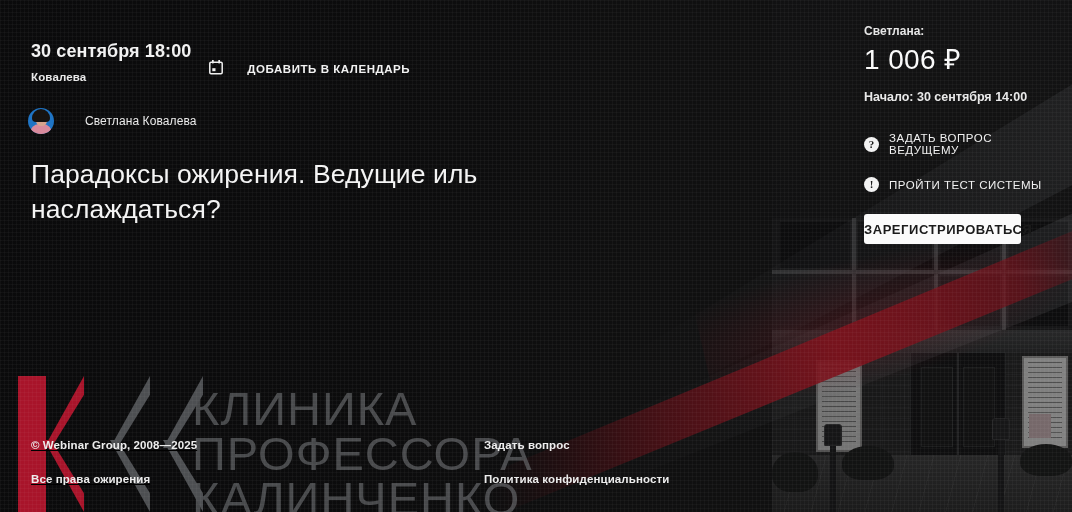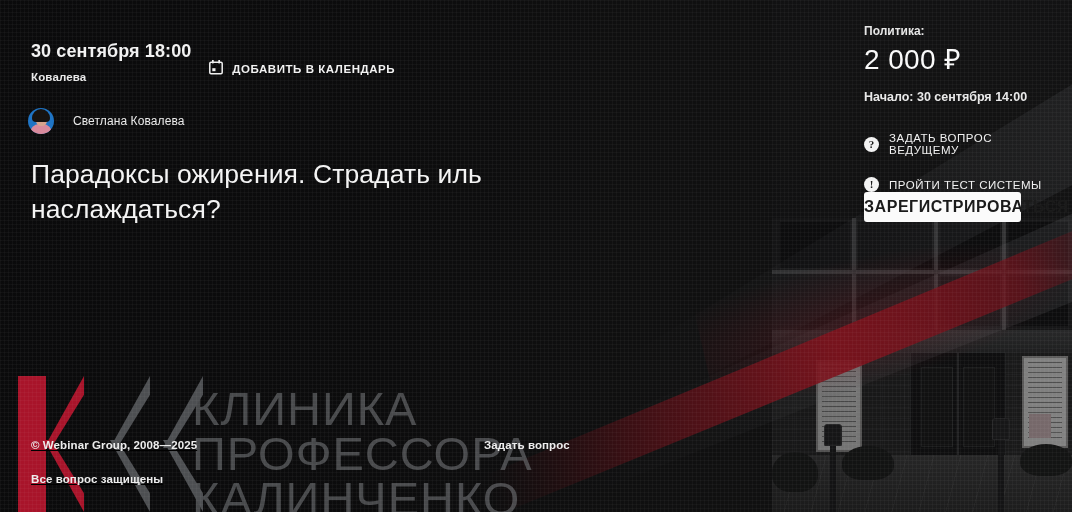--- a/index.html
+++ b/index.html
@@ -192,39 +192,39 @@
 
   
   .date-row {
     position: absolute; left: 31px; top: 24px;
     display: flex; align-items: center; gap: 18px;
   }
   .date-text {
     font-size: 18px; font-weight: 700; color: #f2f2f2; letter-spacing: .1px;
   }
   .cal-btn {
-    display: flex; align-items: center; gap: 9px;
+    display: flex; align-items: center; gap: 24px;
     cursor: pointer; background: none; border: 0; padding: 0;
     color: #f2f2f2;
     margin-top: 36px;
   }
   .cal-icon { display: block; }
   .cal-label {
     font-size: 11.5px; font-weight: 700; letter-spacing: .55px; color: #f2f2f2;
     text-transform: uppercase;
   }
 
   .hosts-label {
     position: absolute; left: 31px; top: 71px;
     font-size: 11.5px; font-weight: 700; color: #e9e9e9; letter-spacing: .15px;
   }
 
   .host-row {
     position: absolute; left: 28px; top: 108px;
-    display: flex; align-items: center; gap: 19px;
+    display: flex; align-items: center; gap: 31px;
   }
   .avatar {
     position: relative; width: 26px; height: 26px; border-radius: 50%;
     overflow: hidden; background: #1f74c4; flex: 0 0 auto;
   }
   .av-hair {
     position: absolute; left: 4px; top: 1px; width: 18px; height: 13px;
     background: #171310; border-radius: 9px 9px 4px 4px;
   }
   .av-face {
@@ -264,25 +264,26 @@
     width: 15px; height: 15px; border-radius: 50%;
     background: #f3f3f3; color: #1a1a1a;
     font-size: 11px; font-weight: 700; line-height: 15px; text-align: center;
     font-family: "Liberation Serif", serif;
   }
   .side-link-label {
     font-size: 11.5px; font-weight: 400; letter-spacing: .5px; color: #f1f1f1;
     text-transform: uppercase;
   }
   .register-btn {
+    margin-top: 22px;
     display: block; width: 157px; height: 30px;
     background: #fbfbfb; color: #1b1b1b;
     border: 0; border-radius: 3px;
     font-family: "Liberation Sans", sans-serif;
-    font-size: 16px; font-weight: 700; letter-spacing: .55px;
+    font-size: 13px; font-weight: 700; letter-spacing: .55px;
     text-transform: uppercase; cursor: pointer;
   }
 
   
   .footer-col-a { position: absolute; left: 31px; top: 439px; text-decoration: underline; }
   .footer-col-b { position: absolute; left: 484px; top: 439px; }
   .footer-line { font-size: 11.5px; font-weight: 700; color: #ededed; letter-spacing: .1px; }
   .footer-line + .footer-line { margin-top: 22px; }
   a.footer-line { text-decoration: none; display: block; }
 </style>
@@ -378,43 +379,44 @@
 
     <div class="host-row">
       <div class="avatar">
         <div class="av-body"></div>
         <div class="av-face"></div>
         <div class="av-hair"></div>
       </div>
       <div class="host-name">Светлана Ковалева</div>
     </div>
 
-    <h1 class="title">Парадоксы ожирения. Страдать иль наслаждаться?</h1>
+    <h1 class="title">Парадоксы ожирения. Ведущие иль наслаждаться?</h1>
 
     <div class="side">
-      <div class="side-cost-label">Политика:</div>
-      <div class="side-price">2 000 ₽</div>
+      <div class="side-cost-label">Светлана:</div>
+      <div class="side-price">1 006 ₽</div>
       <div class="side-start">Начало: 30 сентября 14:00</div>
 
       <a class="side-link" href="#">
         <span class="glyph-circle">?</span>
         <span class="side-link-label">ЗАДАТЬ ВОПРОС ВЕДУЩЕМУ</span>
       </a>
 
       <a class="side-link" href="#">
         <span class="glyph-circle">!</span>
         <span class="side-link-label">ПРОЙТИ ТЕСТ СИСТЕМЫ</span>
       </a>
 
       <button class="register-btn">ЗАРЕГИСТРИРОВАТЬСЯ</button>
     </div>
 
     <div class="footer-col-a">
       <div class="footer-line">© Webinar Group, 2008—2025</div>
-      <div class="footer-line">Все вопрос защищены</div>
+      <div class="footer-line">Все права ожирения</div>
     </div>
 
     <div class="footer-col-b">
       <a class="footer-line" href="#">Задать вопрос</a>
+      <a class="footer-line" href="#">Политика конфиденциальности</a>
     </div>
 
   </div>
 </div>
 
 </body></html>

